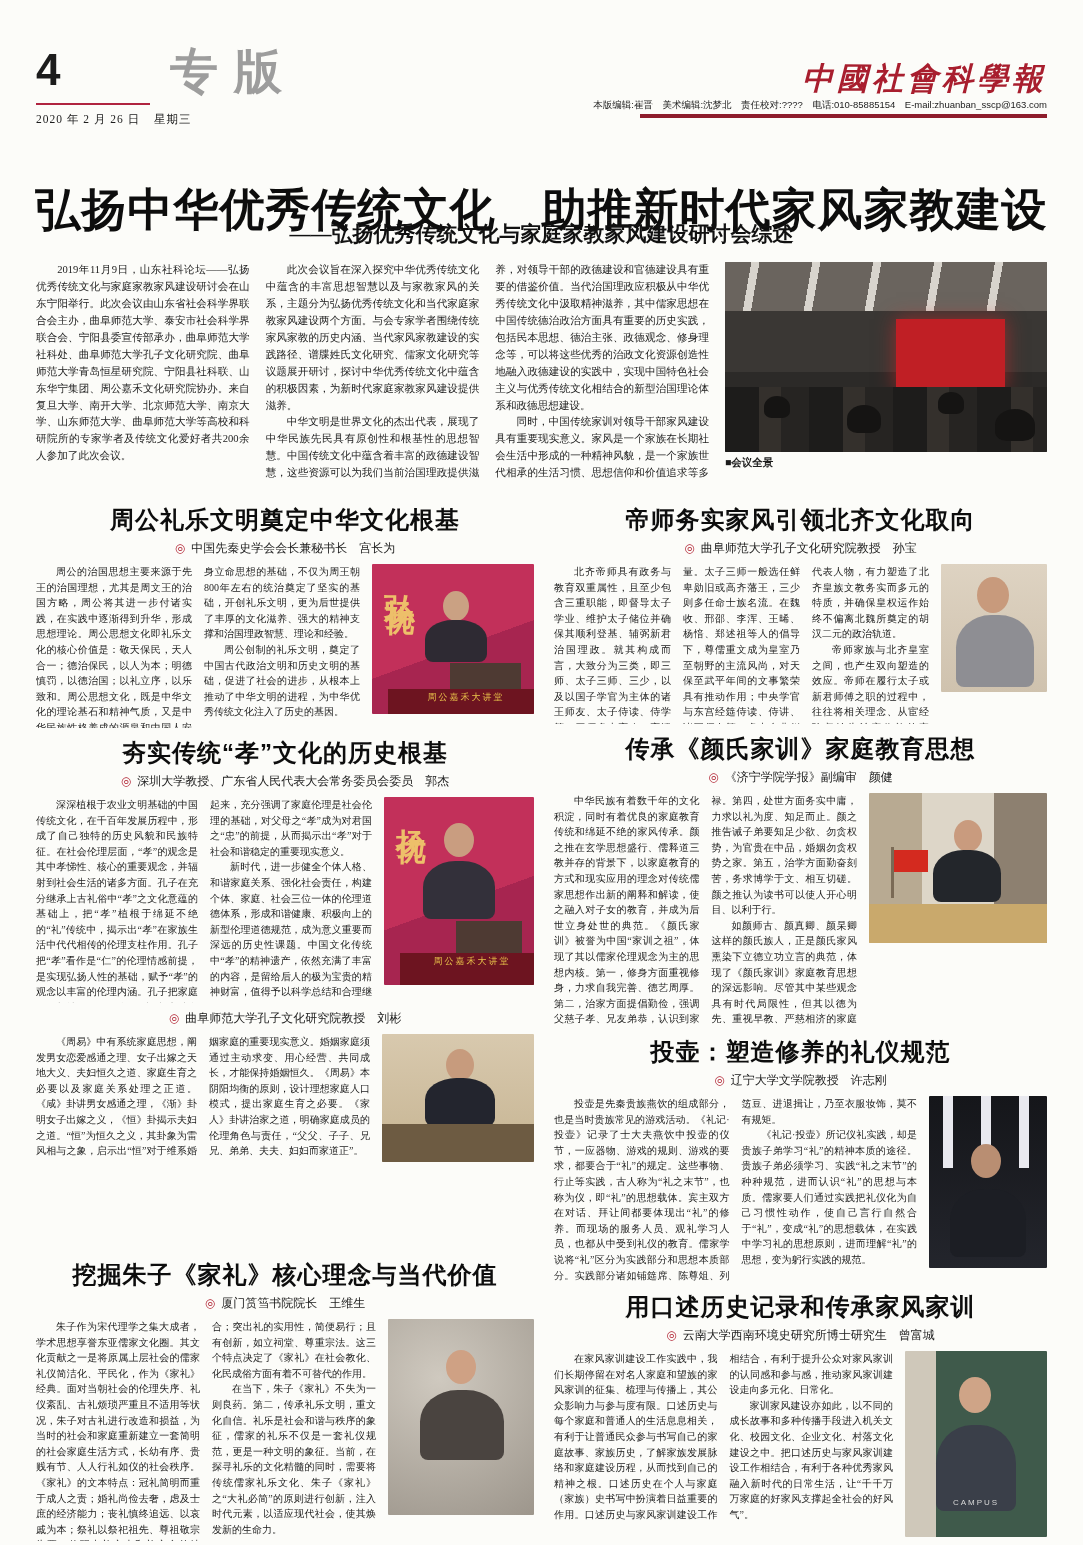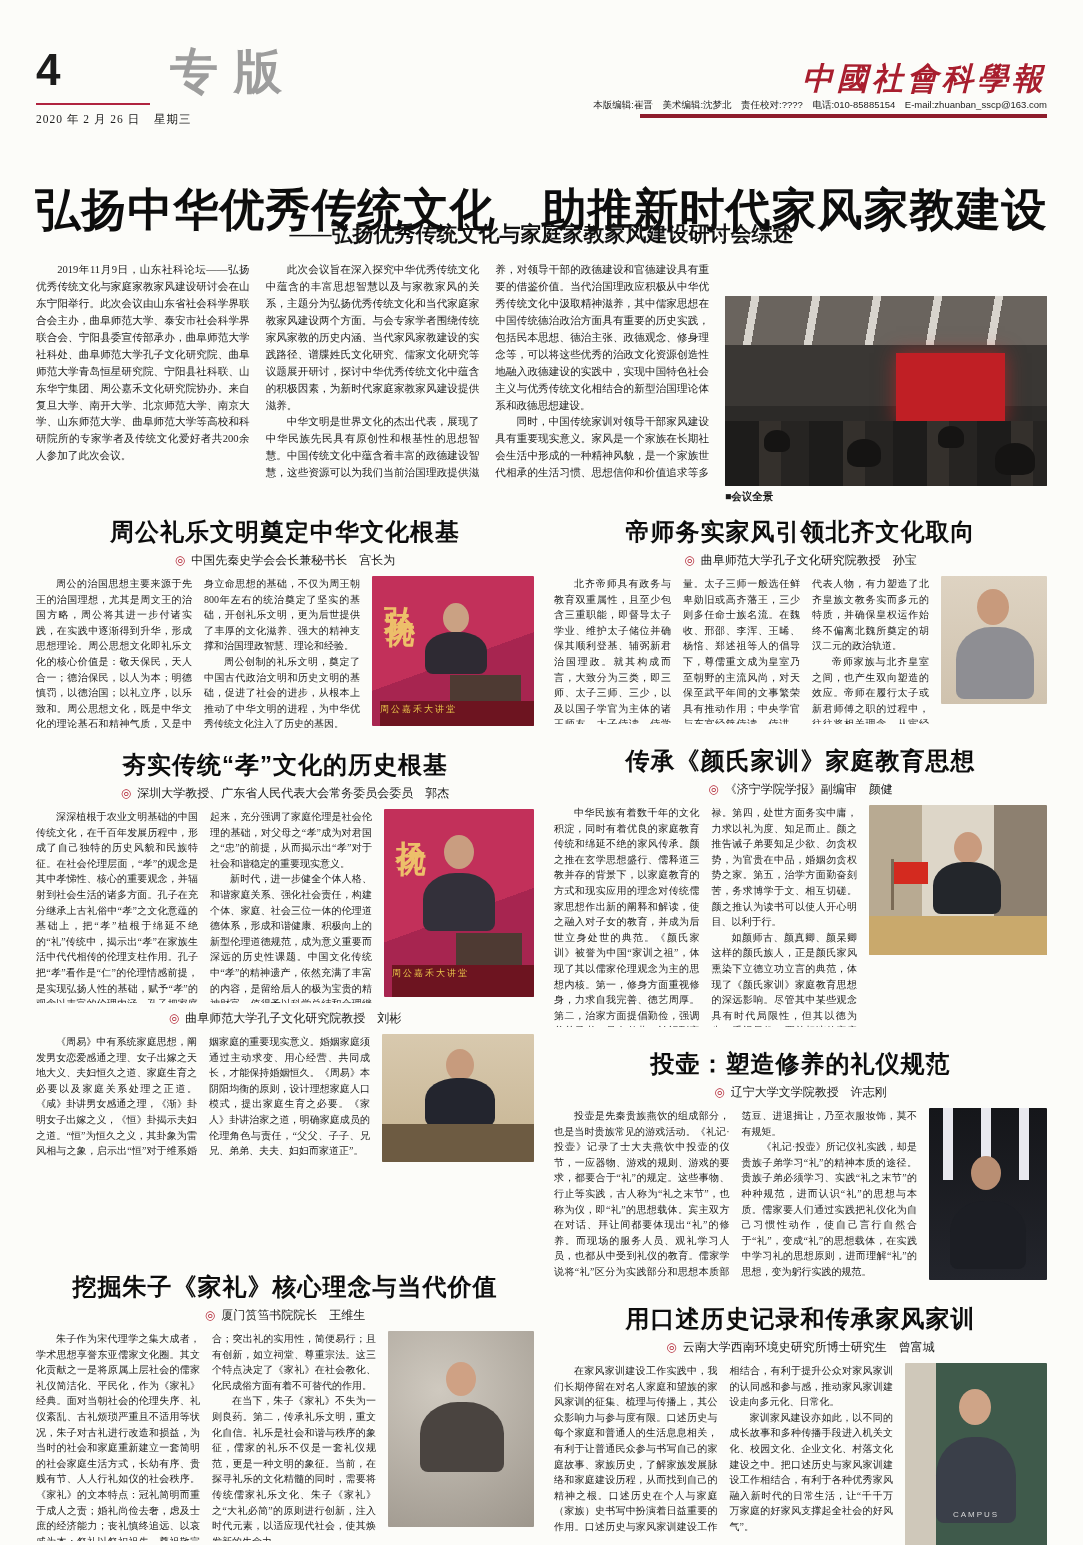--- a/index.html
+++ b/index.html
@@ -19,50 +19,50 @@
   .thick-rule{position:absolute;left:640px;right:36px;top:114px;height:4px;background:#8e1d2c;}
   
   .headline{position:absolute;left:0;top:150px;width:100%;text-align:center;
           font-family:"Liberation Sans",sans-serif;font-weight:900;font-size:45px;
           letter-spacing:1px;color:#0d0d0d;}
   .subhead{position:absolute;left:0;top:220px;width:100%;text-align:center;
           font-weight:bold;font-size:21px;color:#111;}
   .lead{position:absolute;left:36px;top:262px;width:1011px;height:228px;display:flex;gap:16px;}
   .lead-text{flex:1;column-count:3;column-gap:16px;height:228px;overflow:hidden;}
   p.bodyp{margin:0;text-indent:2em;font-size:10.6px;line-height:1.6;text-align:justify;}
-  .lead-photo-wrap{width:322px;margin-top:34px;}
+  .lead-photo-wrap{width:322px;}
   .caption{font-size:10.5px;font-weight:bold;margin-top:4px;}
   
   .grid{position:absolute;left:36px;top:502px;width:1011px;display:flex;gap:20px;}
   .col{display:flex;flex-direction:column;}
   .col-l{width:498px;} .col-r{width:493px;}
   .article{overflow:hidden;margin-bottom:7px;}
-  .article h2{margin:14px 0 4px 0;text-align:center;font-family:"Liberation Sans",sans-serif;
+  .article h2{margin:2px 0 4px 0;text-align:center;font-family:"Liberation Sans",sans-serif;
           font-size:24px;font-weight:900;letter-spacing:1px;color:#0d0d0d;}
   .byline{text-align:center;font-size:12px;margin-bottom:7px;color:#222;}
   .byline .mk{color:#b01f30;font-weight:bold;margin-right:3px;}
   .abody{display:flex;gap:12px;}
   .atext{flex:1;column-count:2;column-gap:12px;overflow:hidden;}
   .atext p.bodyp{font-size:10px;line-height:1.56;}
   
   .ph{position:relative;overflow:hidden;border-radius:1px;flex:none;}
   .ph .head{position:absolute;border-radius:50%;}
   .ph .torso{position:absolute;border-radius:45% 45% 8px 8px;}
   .ph-conf{width:322px;height:190px;background:linear-gradient(#5a5550 0 26%,#3a3734 26% 58%,#2c2a28 58% 100%);}
   .ph-conf .ceil{position:absolute;left:0;top:0;width:100%;height:26%;
       background:repeating-linear-gradient(100deg,#6a645e 0 26px,#d8d4cd 26px 34px,#6a645e 34px 60px);}
   .ph-conf .screen{position:absolute;left:53%;top:30%;width:34%;height:38%;background:#c01f25;
       box-shadow:0 0 18px rgba(220,40,40,.55);}
   .ph-conf .aud{position:absolute;bottom:0;left:0;width:100%;height:34%;
       background:repeating-linear-gradient(90deg,#1d1c1b 0 34px,#34302c 34px 56px,#262422 56px 84px);}
   .ph-conf .hd{position:absolute;width:26px;height:22px;border-radius:50% 50% 30% 30%;background:#151413;}
   .ph-stage{background:linear-gradient(160deg,#c2305a 0 55%,#a72550 55% 100%);}
   .ph-stage .podium{position:absolute;right:8%;bottom:0;width:44%;height:34%;background:#4e3a33;}
-  .ph-stage .banner{position:absolute;left:8px;bottom:0;width:100%;height:17%;background:#6d1420;
-      color:#e8c24a;font-size:9px;letter-spacing:2px;text-align:left;line-height:1.9;padding-right:6px;box-sizing:border-box;}
+  .ph-stage .banner{position:absolute;left:16px;bottom:0;width:100%;height:17%;background:#6d1420;
+      color:#e8c24a;font-size:9px;letter-spacing:2px;text-align:center;line-height:1.9;padding-right:6px;box-sizing:border-box;}
   .ph-stage .bigchar{position:absolute;left:4%;top:4%;color:#f5d96d;font-weight:900;
       font-size:30px;writing-mode:vertical-rl;letter-spacing:6px;opacity:.85;
       font-family:"Liberation Sans",sans-serif;}
   .ph-portrait-beige{background:linear-gradient(#ded3c2,#cfc2ae);}
   .ph-office{background:linear-gradient(90deg,#b8aa92 0 30%,#ddd6c8 30% 70%,#8d8070 70% 100%);}
   .ph-office .desk{position:absolute;bottom:0;width:100%;height:26%;background:#c9a96c;}
   .ph-office .flag{position:absolute;left:14%;top:38%;width:34px;height:22px;background:#d42a1f;}
   .ph-office .flagpole{position:absolute;left:12.5%;top:36%;width:3px;height:34%;background:#7a6a55;}
   .ph-lectern{background:linear-gradient(#d8c9ae,#c6b family92);background:linear-gradient(#d8c9ae,#c6b492);}
   .ph-lectern .stand{position:absolute;left:0;bottom:0;width:100%;height:30%;background:#6d5b42;}

